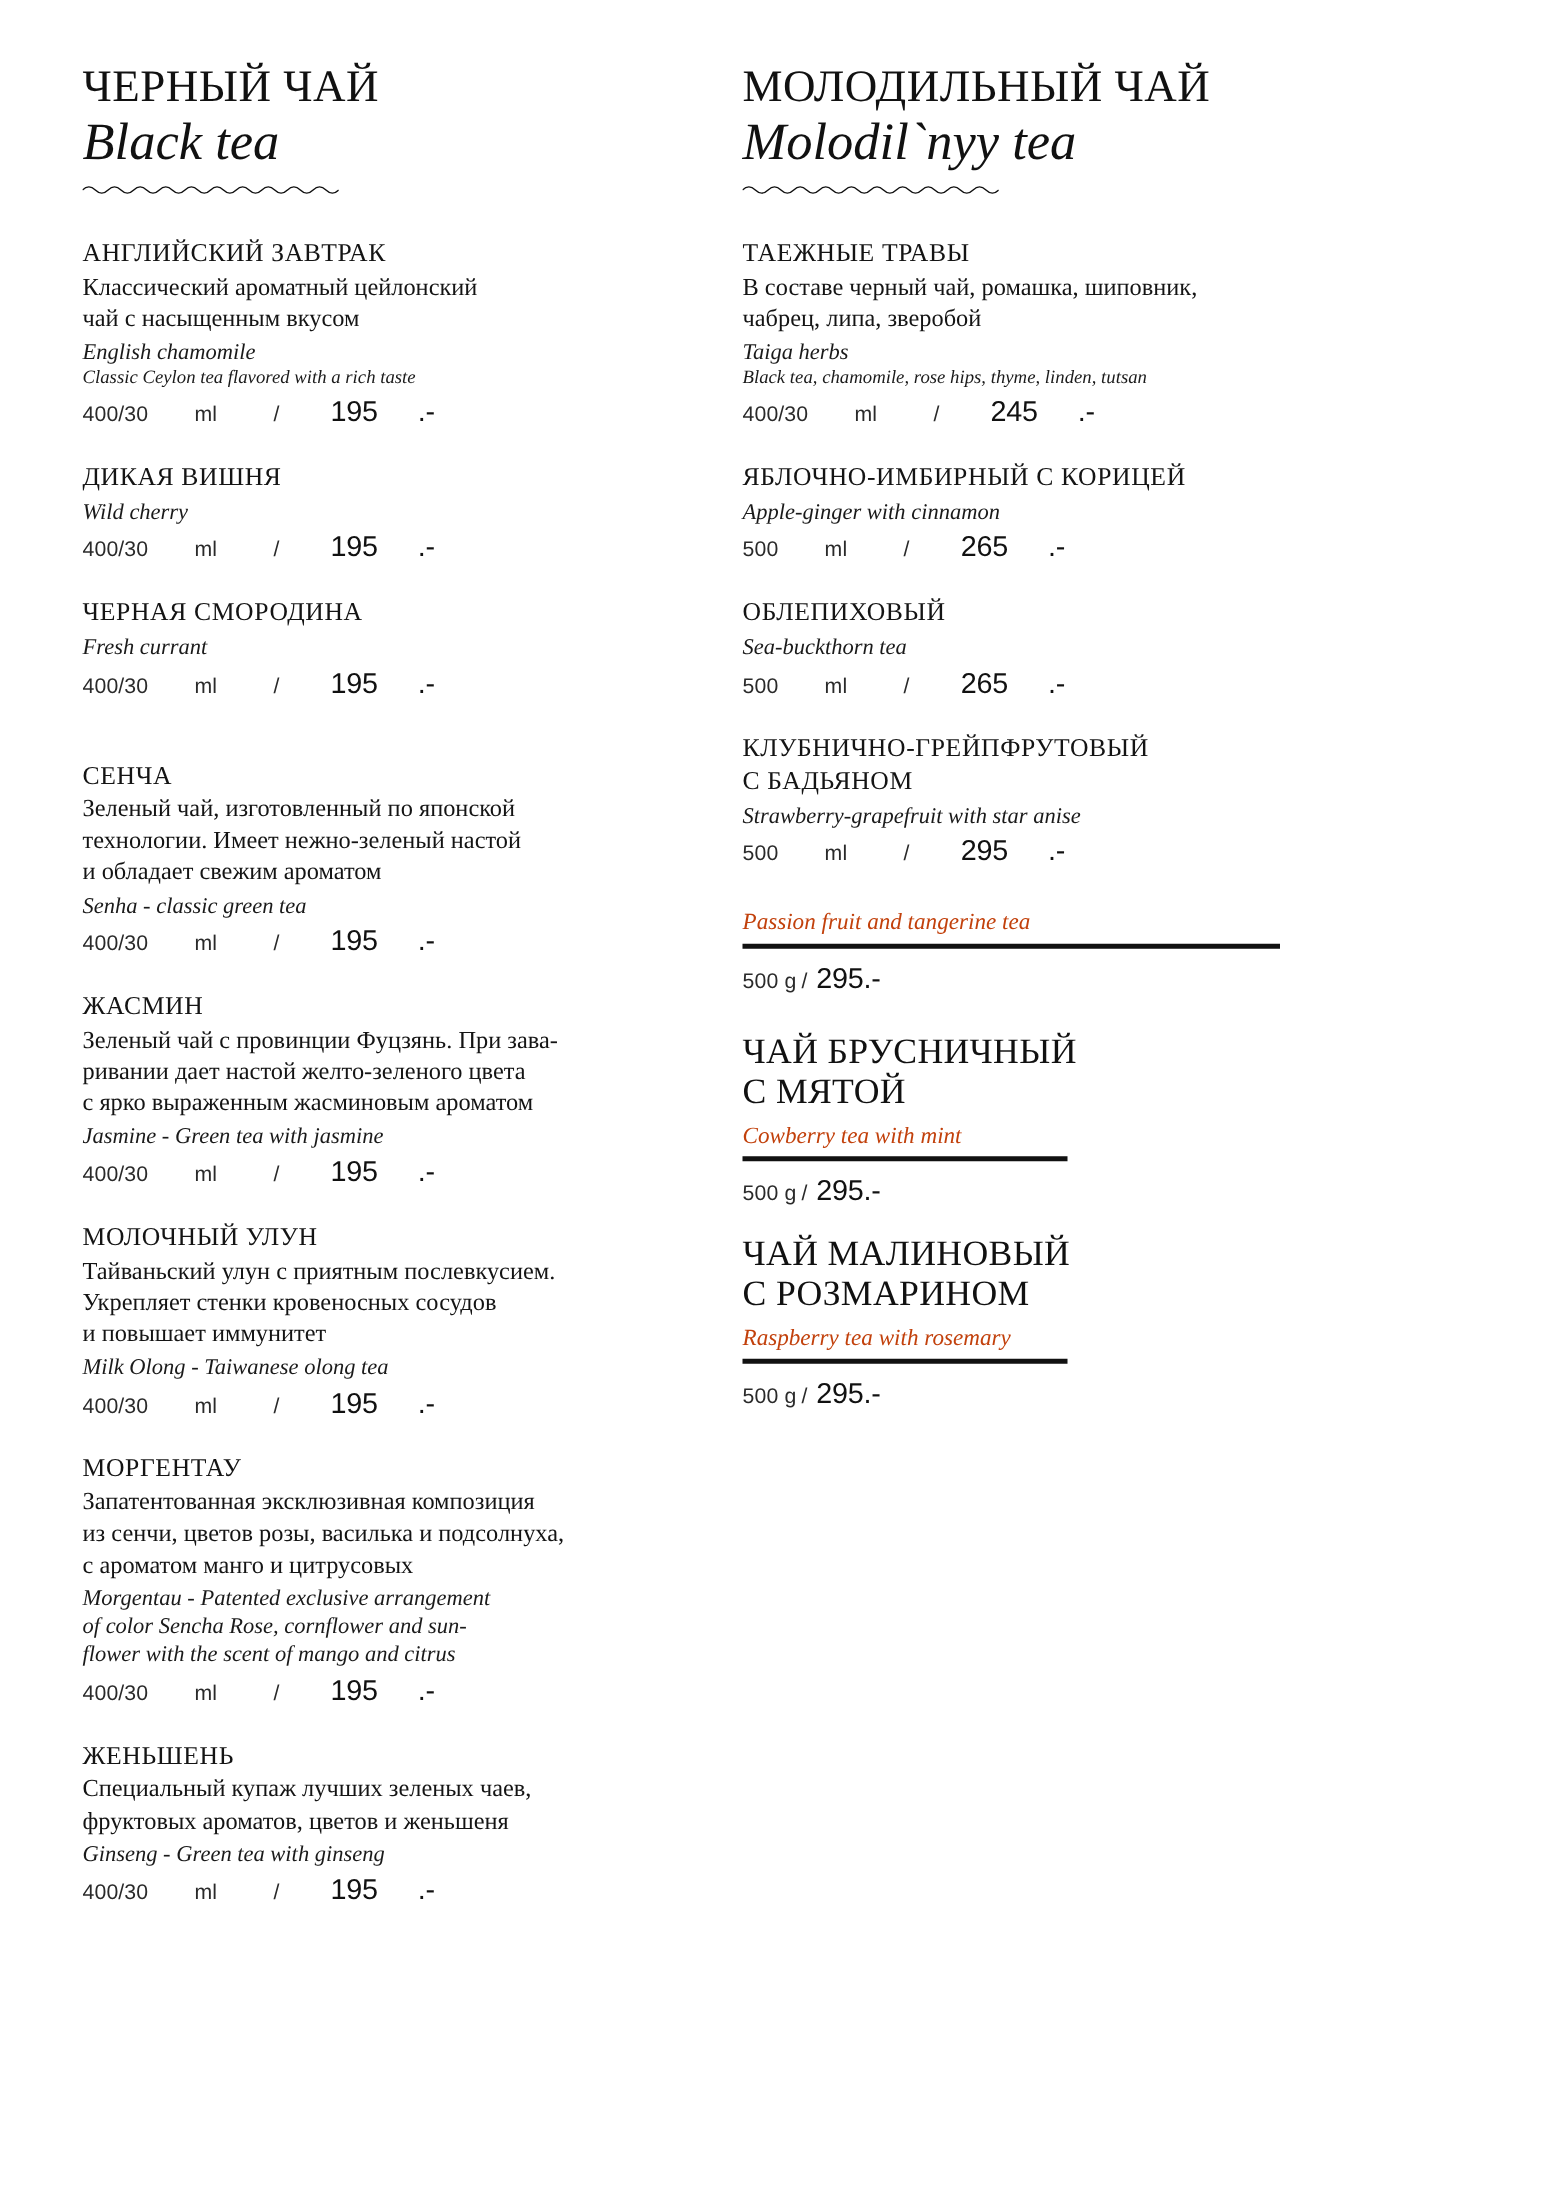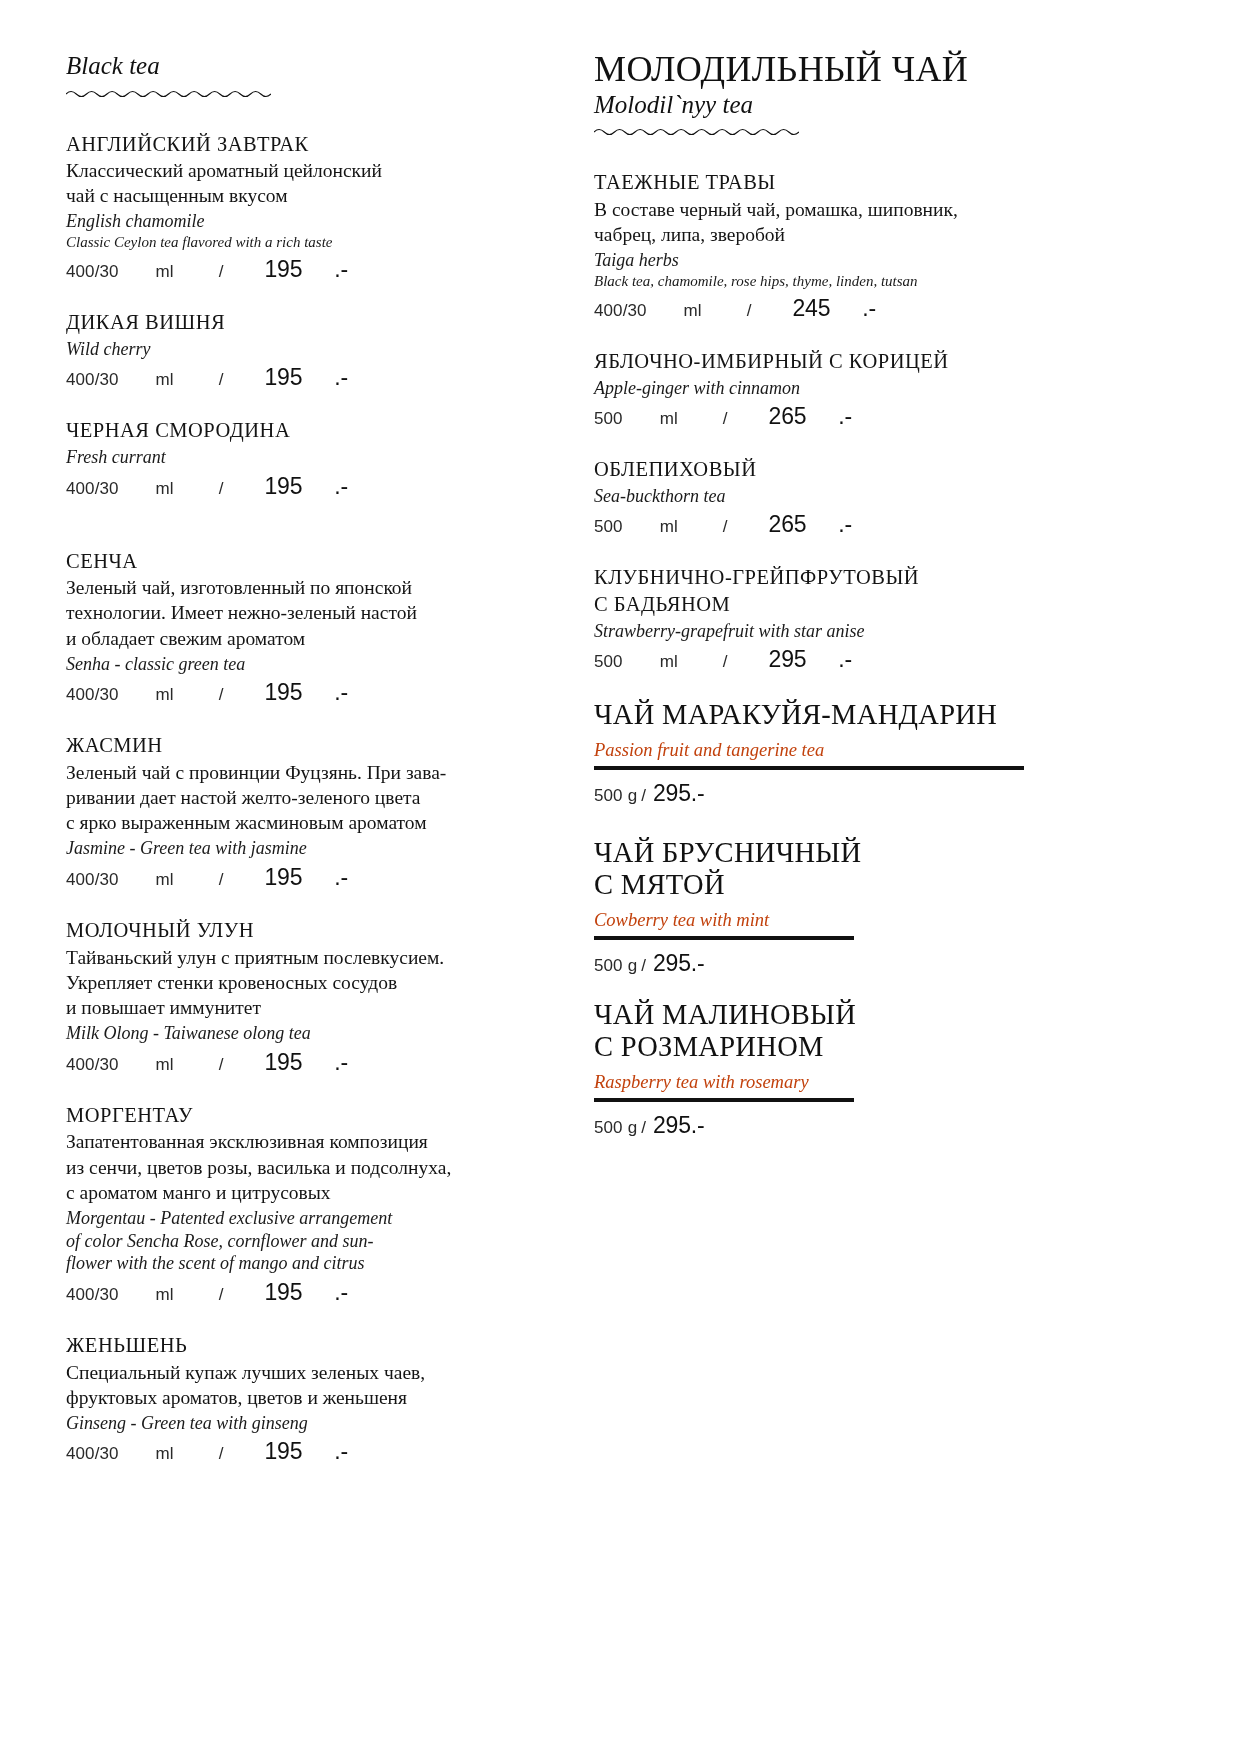--- a/index.html
+++ b/index.html
@@ -32,21 +32,21 @@
     font-weight: 400;
     letter-spacing: 0.4px;
     line-height: 1.08;
     text-transform: uppercase;
     color: #111;
   }
 
   .section-title-en {
     font-family: "Liberation Serif", "DejaVu Serif", serif;
     font-style: italic;
-    font-size: 25px;
+    font-size: 42px;
     font-weight: 400;
     line-height: 1.18;
     color: #111;
     margin-top: 1px;
   }
 
   .wave {
     margin-top: 7px;
     height: 11px;
     width: 205px;
@@ -154,20 +154,21 @@
   .gap-lg { height: 22px; }
 </style>
 </head>
 <body>
 
 <div class="page">
 
   <div class="column">
 
     <div class="section">
+      <div class="section-title-ru">ЧЕРНЫЙ ЧАЙ</div>
       <div class="section-title-en">Black tea</div>
       <svg class="wave" viewBox="0 0 205 11" preserveAspectRatio="none">
         <path d="M0,6 q5.1,-5 10.25,0 t10.25,0 t10.25,0 t10.25,0 t10.25,0 t10.25,0 t10.25,0 t10.25,0 t10.25,0 t10.25,0 t10.25,0 t10.25,0 t10.25,0 t10.25,0 t10.25,0 t10.25,0 t10.25,0 t10.25,0 t10.25,0 t10.25,0" fill="none" stroke="#111" stroke-width="1.1"></path>
       </svg>
     </div>
     <div class="gap-lg"></div>
 
     <div class="item">
       <div class="item-name">АНГЛИЙСКИЙ ЗАВТРАК</div>
       <div class="item-desc" style="white-space:pre-line">Классический ароматный цейлонский
@@ -344,21 +345,20 @@
       <div class="price-line">
         <span class="vol">500</span>
         <span class="vol unit" style="margin-left:5px">ml</span>
         <span class="slash">/</span>
         <span class="amount">295</span>
         <span class="amount dash">.-</span>
       </div>
     </div>
 
     <div class="featured" style="margin-top:6px">
-      <div class="featured-name" style="white-space:pre-line">ЧАЙ МАРАКУЙЯ-МАНДАРИН</div>
       <div class="featured-en">Passion fruit and tangerine tea</div>
       <div class="featured-rule" style="width:430px"></div>
       <div class="featured-price">
         <span class="vol">500</span>
         <span class="vol unit" style="margin-left:5px">g</span>
         <span class="slash">/</span>
         <span class="amount">295</span>
         <span class="amount dash">.-</span>
       </div>
     </div>

